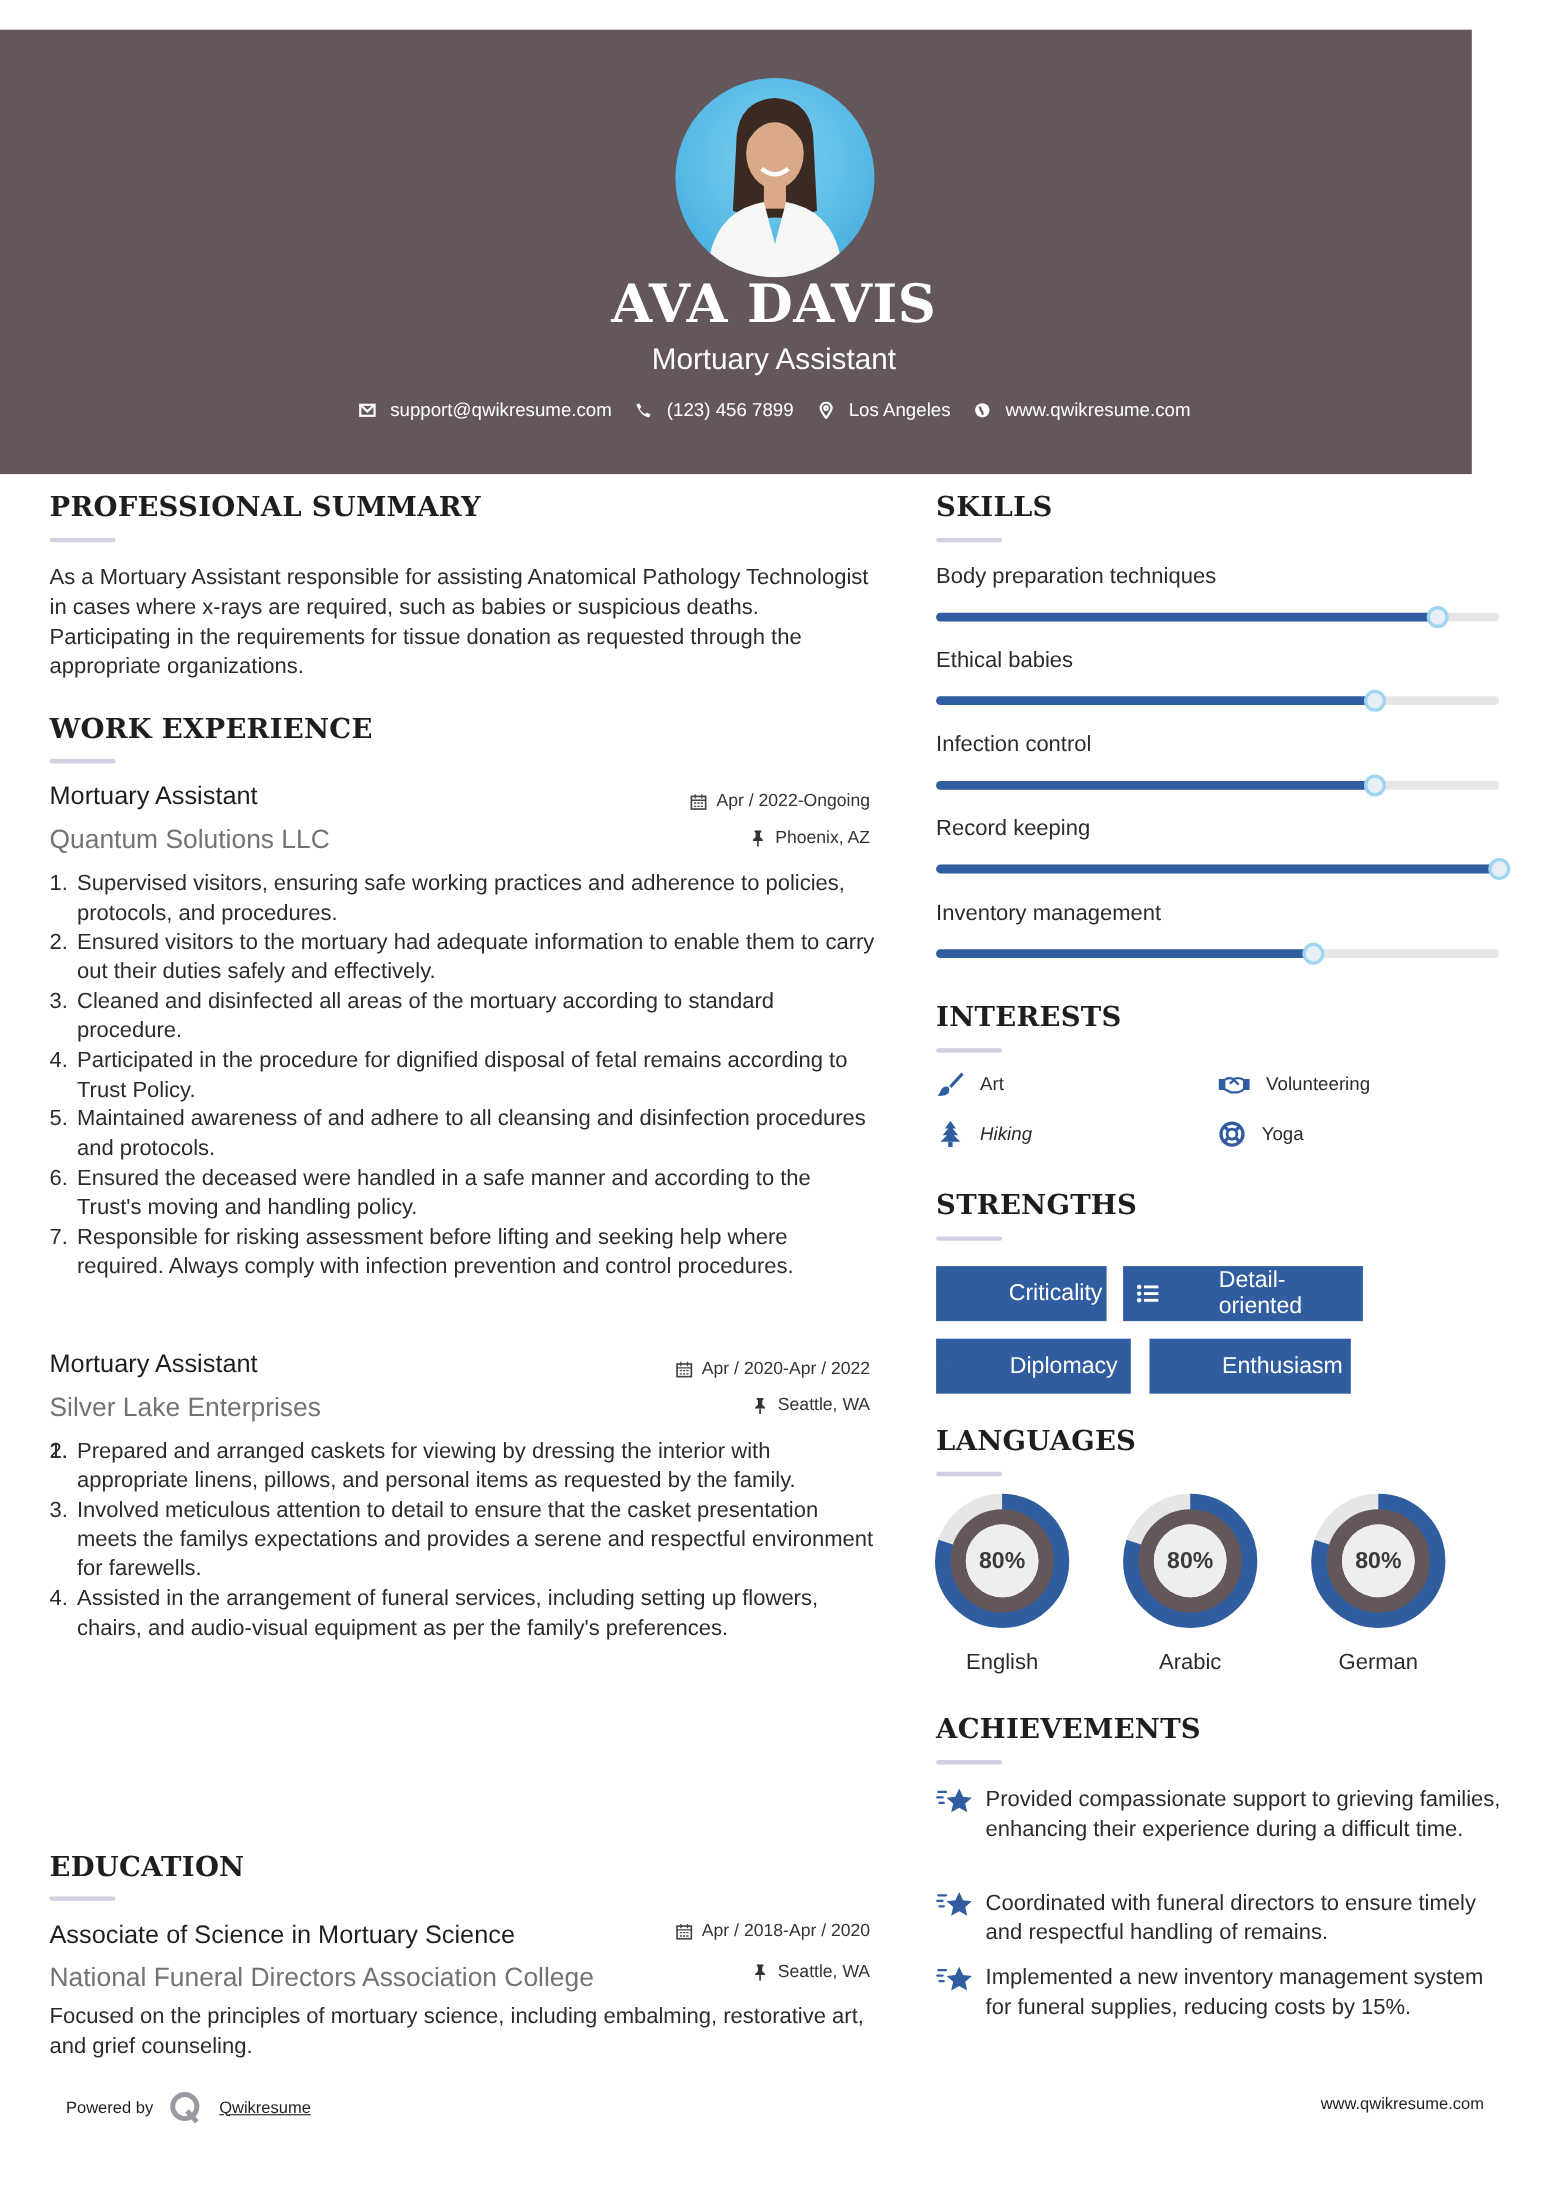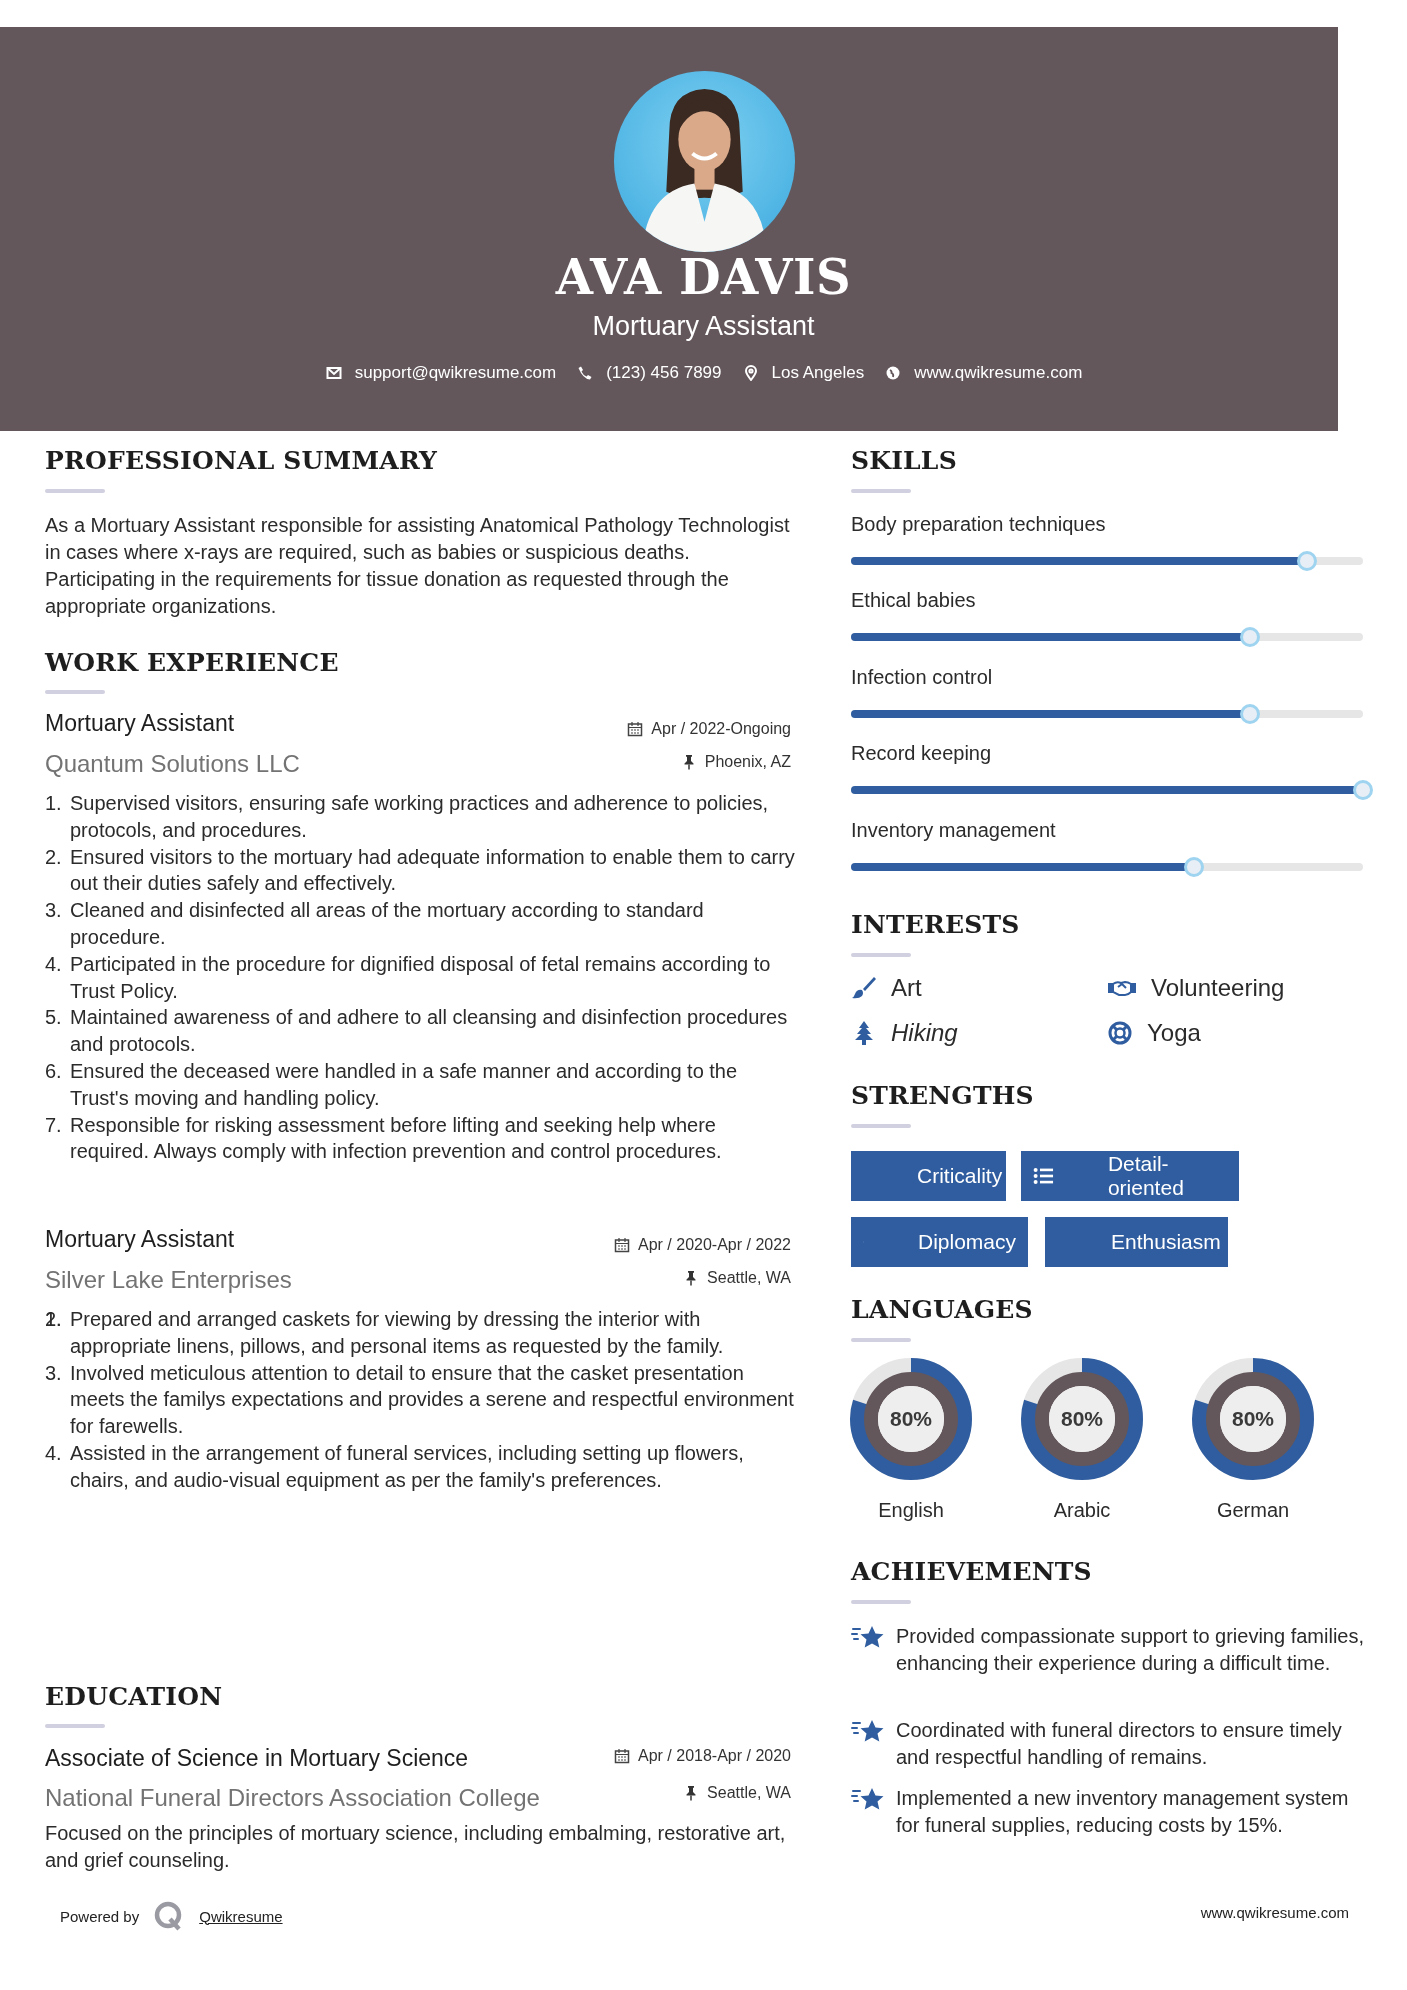--- a/index.html
+++ b/index.html
@@ -34,21 +34,21 @@
   .bullets li { position: relative; padding-left: 25px; }
   .bullets li .num { position: absolute; left: 0; top: 0; width: 25px; }
 
   
   .skill-label { position: absolute; left: 851px; font-size: 20px; color: #2b2b2b; }
   .skill-track { position: absolute; left: 851px; width: 512px; height: 8px; background: #e6e6e6; border-radius: 4px; }
   .skill-fill { position: absolute; left: 0; top: 0; height: 8px; background: #2f5d9f; border-radius: 4px; }
   .skill-knob { position: absolute; top: -6px; width: 20px; height: 20px; margin-left: -10px; border-radius: 50%; background: #e8eef5; border: 3px solid #9fd4f0; }
 
   
-  .interest { position: absolute; display: flex; align-items: center; font-size: 24px; color: #2b2b2b; }
+  .interest { position: absolute; display: flex; align-items: center; font-size: 17px; color: #2b2b2b; }
   .interest svg { width: 26px; height: 24px; margin-right: 14px; }
 
   
   .badge { position: absolute; height: 50px; background: #2f5d9f; color: #fff; font-size: 21px; display: flex; align-items: center; padding: 0 12px; gap: 44px; }
   .badge svg { width: 24px; height: 22px; margin-right: 10px; }
 
   
   .lang { position: absolute; width: 124px; text-align: center; }
   .donut { width: 124px; height: 124px; }
   .lang-pct { position: absolute; left: 0; top: 0; width: 124px; height: 124px; display: flex; align-items: center; justify-content: center; font-size: 21px; font-weight: bold; color: #3a3a3a; }

